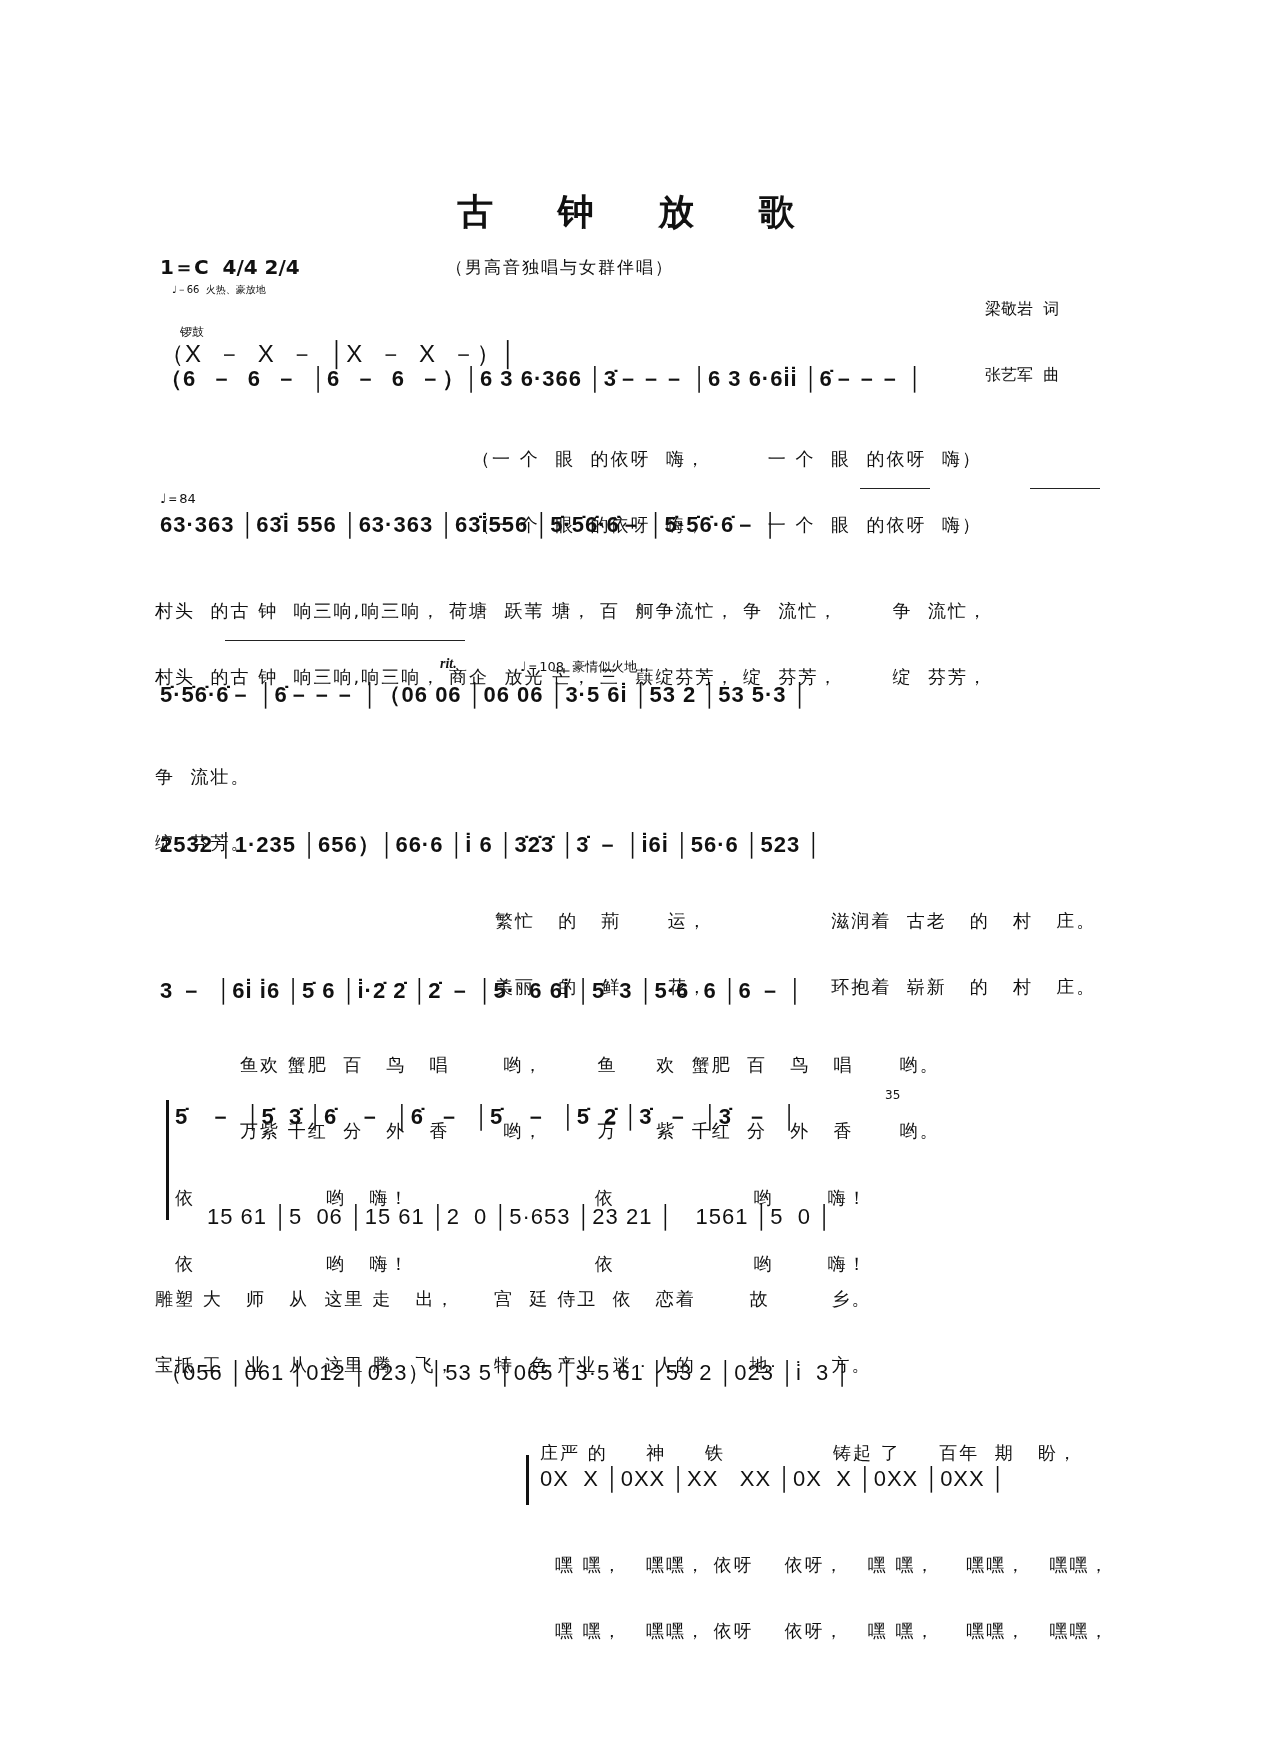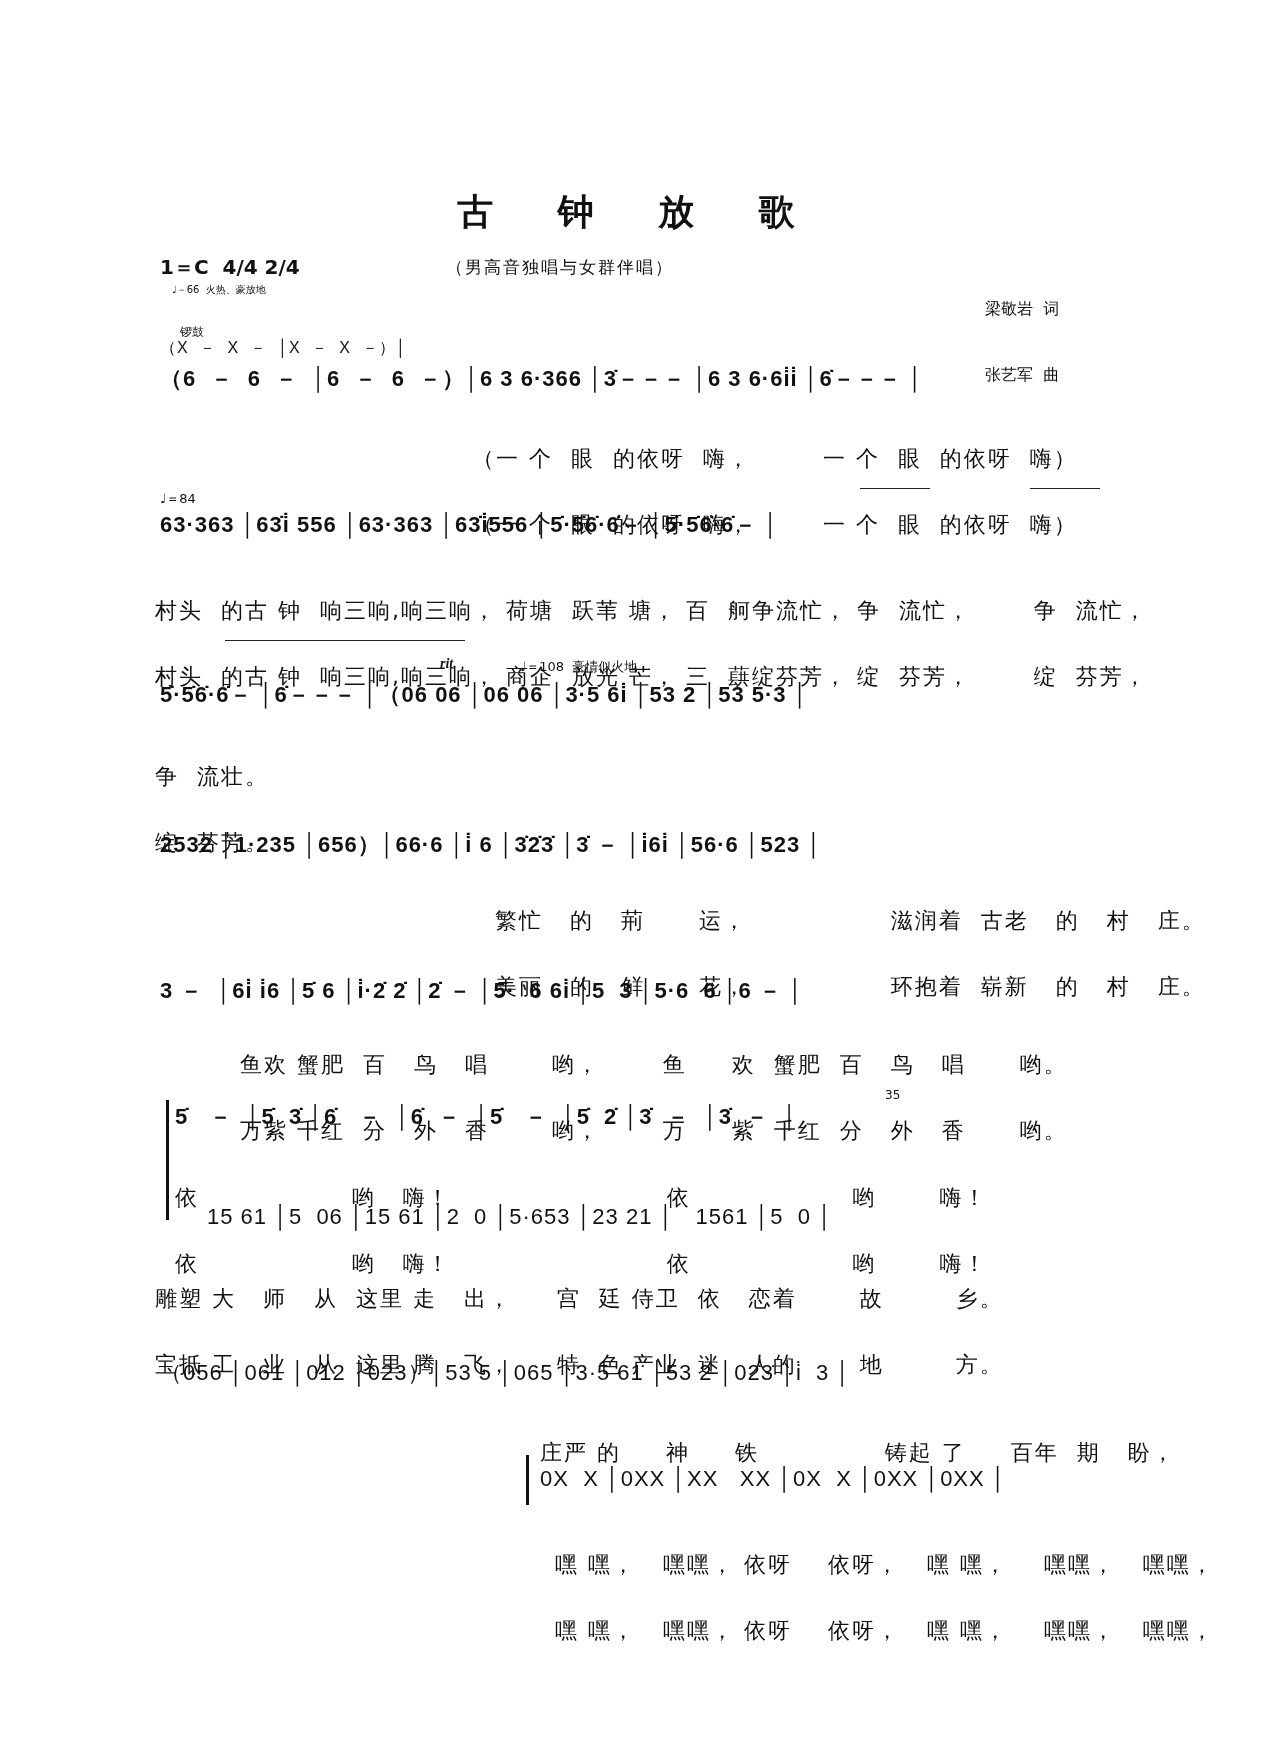--- a/index.html
+++ b/index.html
@@ -6,41 +6,41 @@
   body{width:1278px;height:1757px;position:relative;overflow:hidden;color:#111;
        font-family:"DejaVu Sans","Liberation Sans",sans-serif;}
   .abs{position:absolute;white-space:pre;}
   .title{left:0;width:1278px;top:188px;text-align:center;font-family:"DejaVu Serif","Liberation Serif",serif;
          font-size:36px;font-weight:bold;letter-spacing:26px;}
   .subtitle{left:0;width:1120px;top:256px;text-align:center;font-size:17px;letter-spacing:2px;}
   .key{left:160px;top:254px;font-size:20px;font-weight:bold;}
   .tempo{left:172px;top:283px;font-size:10px;}
   .credits{left:985px;top:254px;font-size:16px;line-height:22px;text-align:left;}
   .notes{font-family:"Liberation Sans","DejaVu Sans",sans-serif;font-size:22px;font-weight:bold;letter-spacing:1px;}
-  .lyric{font-family:"DejaVu Sans",sans-serif;font-size:22px;line-height:22px;letter-spacing:2px;}
+  .lyric{font-family:"DejaVu Sans",sans-serif;font-size:18px;line-height:22px;letter-spacing:2px;}
   .small{font-size:12px;}
   .tempo-mark{font-size:13px;}
   .rit{font-family:"Liberation Serif",serif;font-style:italic;font-weight:bold;font-size:14px;}
   .hairpin{position:absolute;border-top:1px solid #222;}
   .bracket{position:absolute;border-left:3px solid #111;}
 </style>
 </head>
 <body>
 
 <div class="abs title">古 钟 放 歌</div>
 <div class="abs key">1＝C  4/4 2/4</div>
 <div class="abs subtitle">（男高音独唱与女群伴唱）</div>
 <div class="abs tempo">♩－66  火热、豪放地</div>
 <div class="abs credits">
   <div>梁敬岩  词</div>
   <div>张艺军  曲</div>
 </div>
 
 <div class="abs small" style="left:180px;top:324px;">锣鼓</div>
-<div class="abs notes" style="left:160px;top:338px;font-weight:normal;font-size:16px;">（X  －  X  －  │X  －  X  －）│</div>
+<div class="abs notes" style="left:160px;top:338px;font-weight:normal;font-size:24px;">（X  －  X  －  │X  －  X  －）│</div>
 <div class="abs notes" style="left:160px;top:364px;">（6  －  6  －  │6  －  6  －）│6 3 6·366 │3̇－－－ │6 3 6·6i̇i̇ │6̇－－－ │</div>
 <div class="abs lyric" style="left:472px;top:404px;">
   <div>（一 个  眼  的依呀  嗨，        一 个  眼  的依呀  嗨）</div>
   <div>（一 个  眼  的依呀  嗨，        一 个  眼  的依呀  嗨）</div>
 </div>
 
 <div class="abs tempo-mark" style="left:160px;top:490px;">♩＝84</div>
 <div class="hairpin" style="left:860px;top:488px;width:70px;"></div>
 <div class="hairpin" style="left:1030px;top:488px;width:70px;"></div>
 <div class="abs notes" style="left:160px;top:510px;">63·363 │63̇i̇ 556 │63·363 │63̇i̇556 │5̇·5̇6̇·6̇－ │5̇·5̇6̇·6̇－ │</div>

